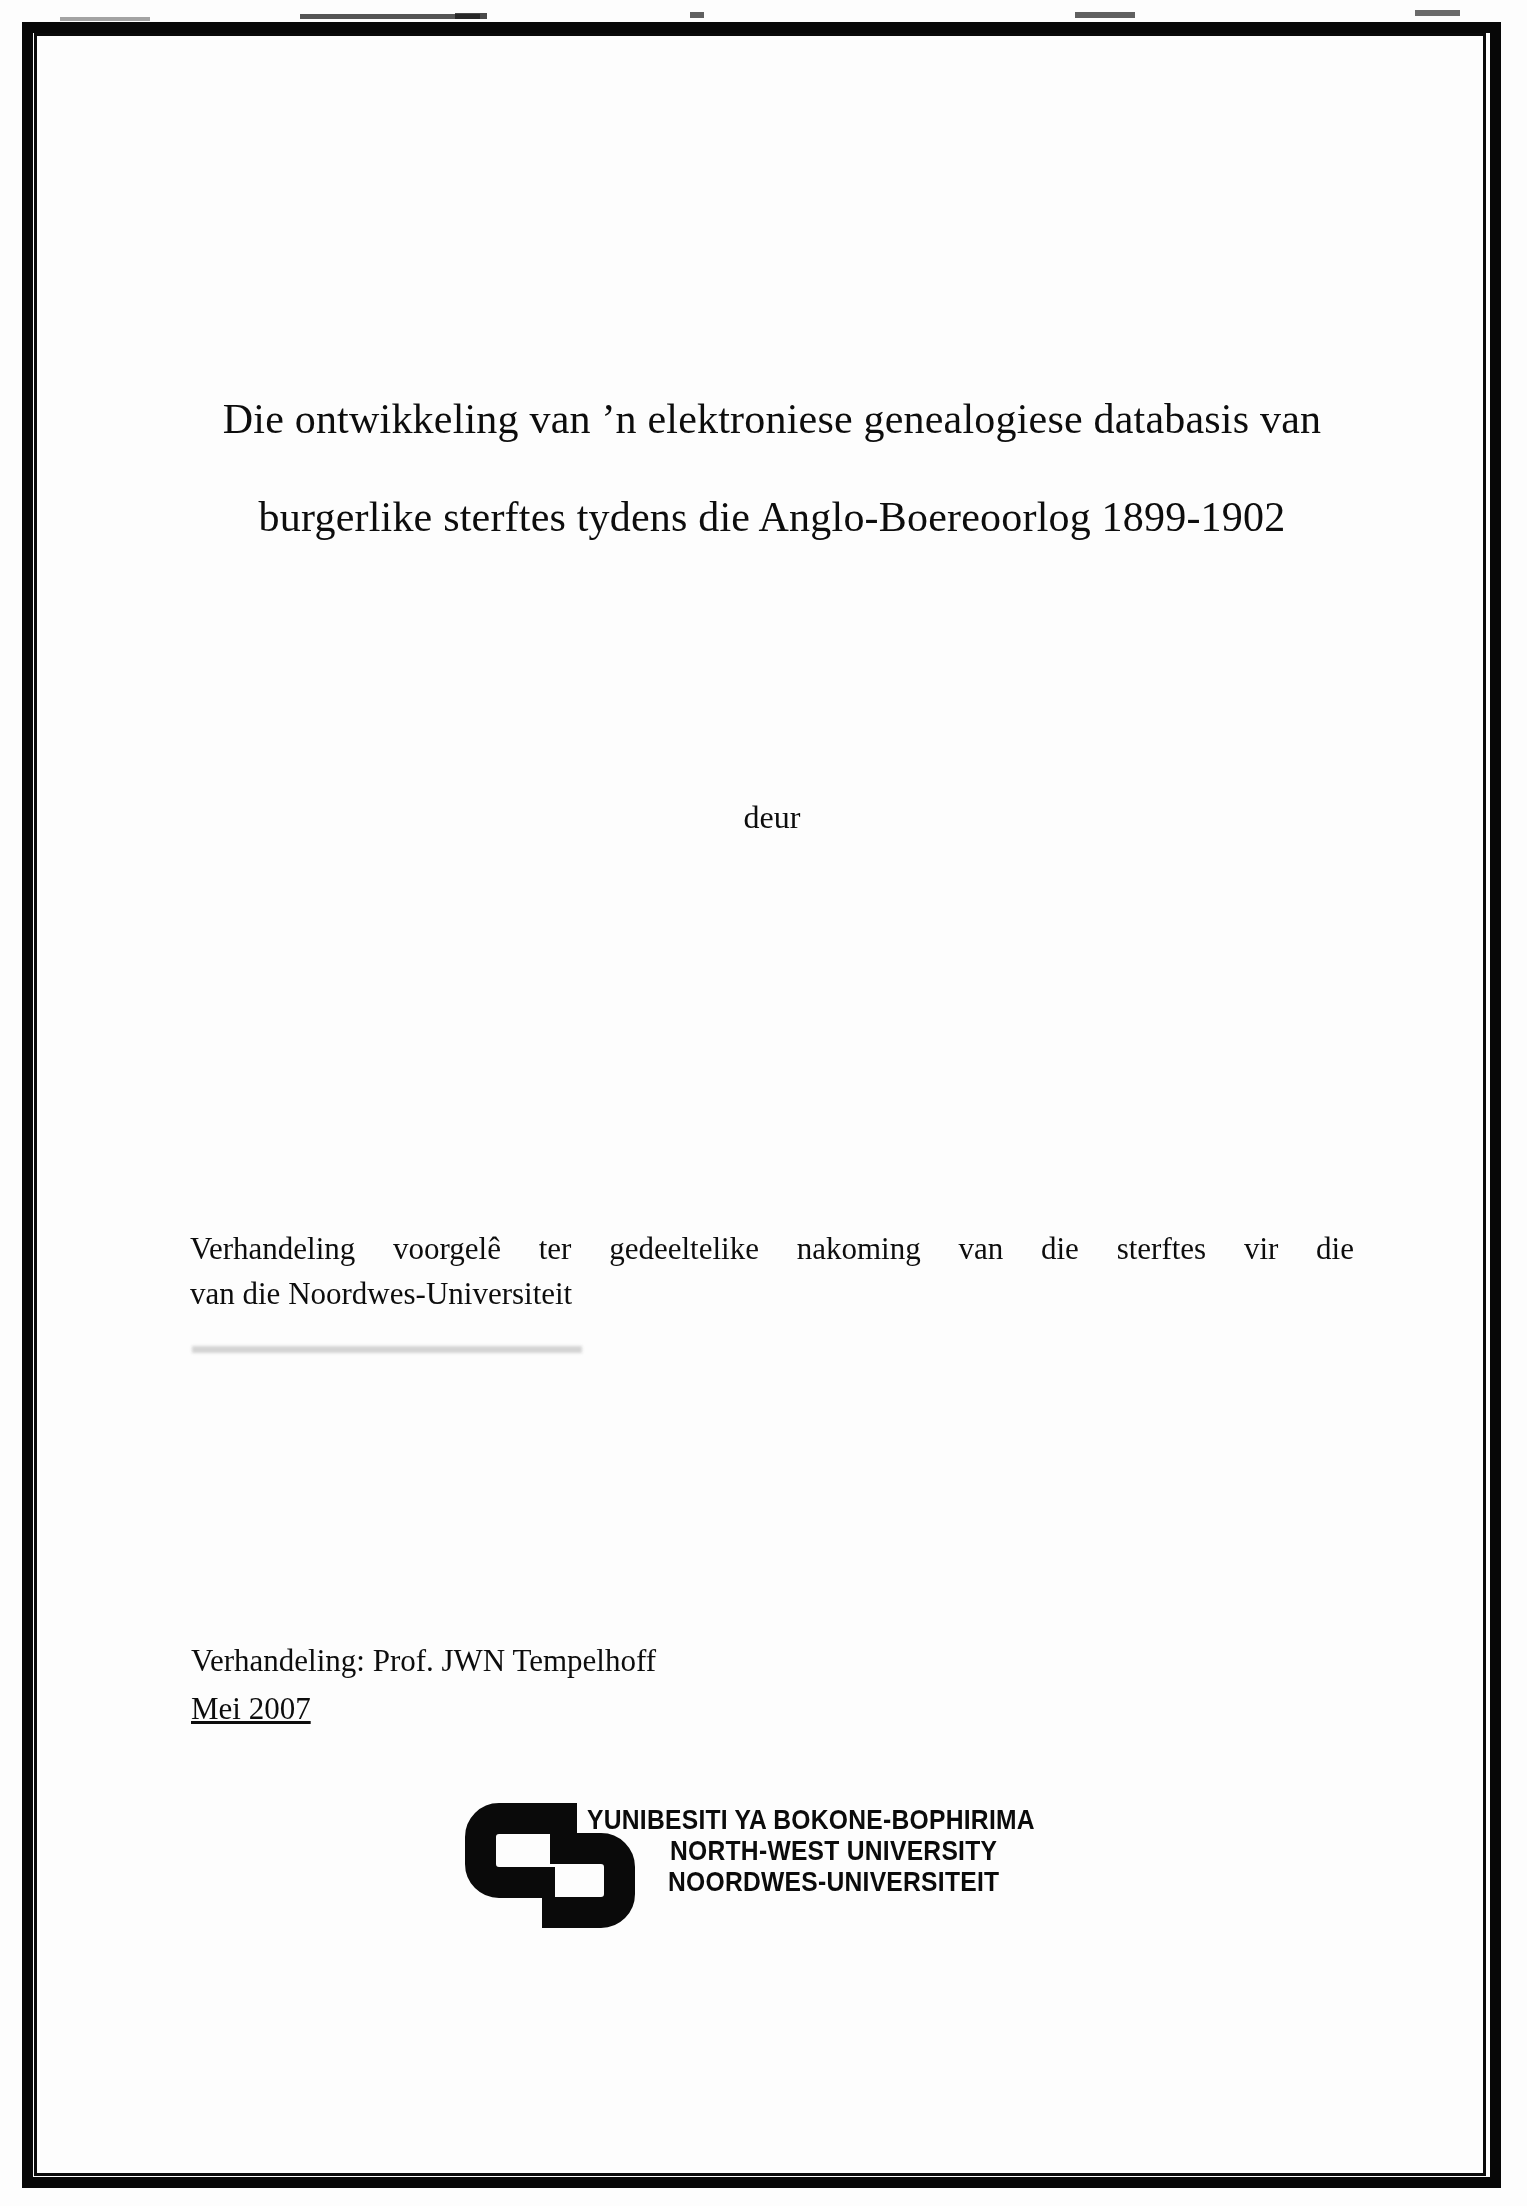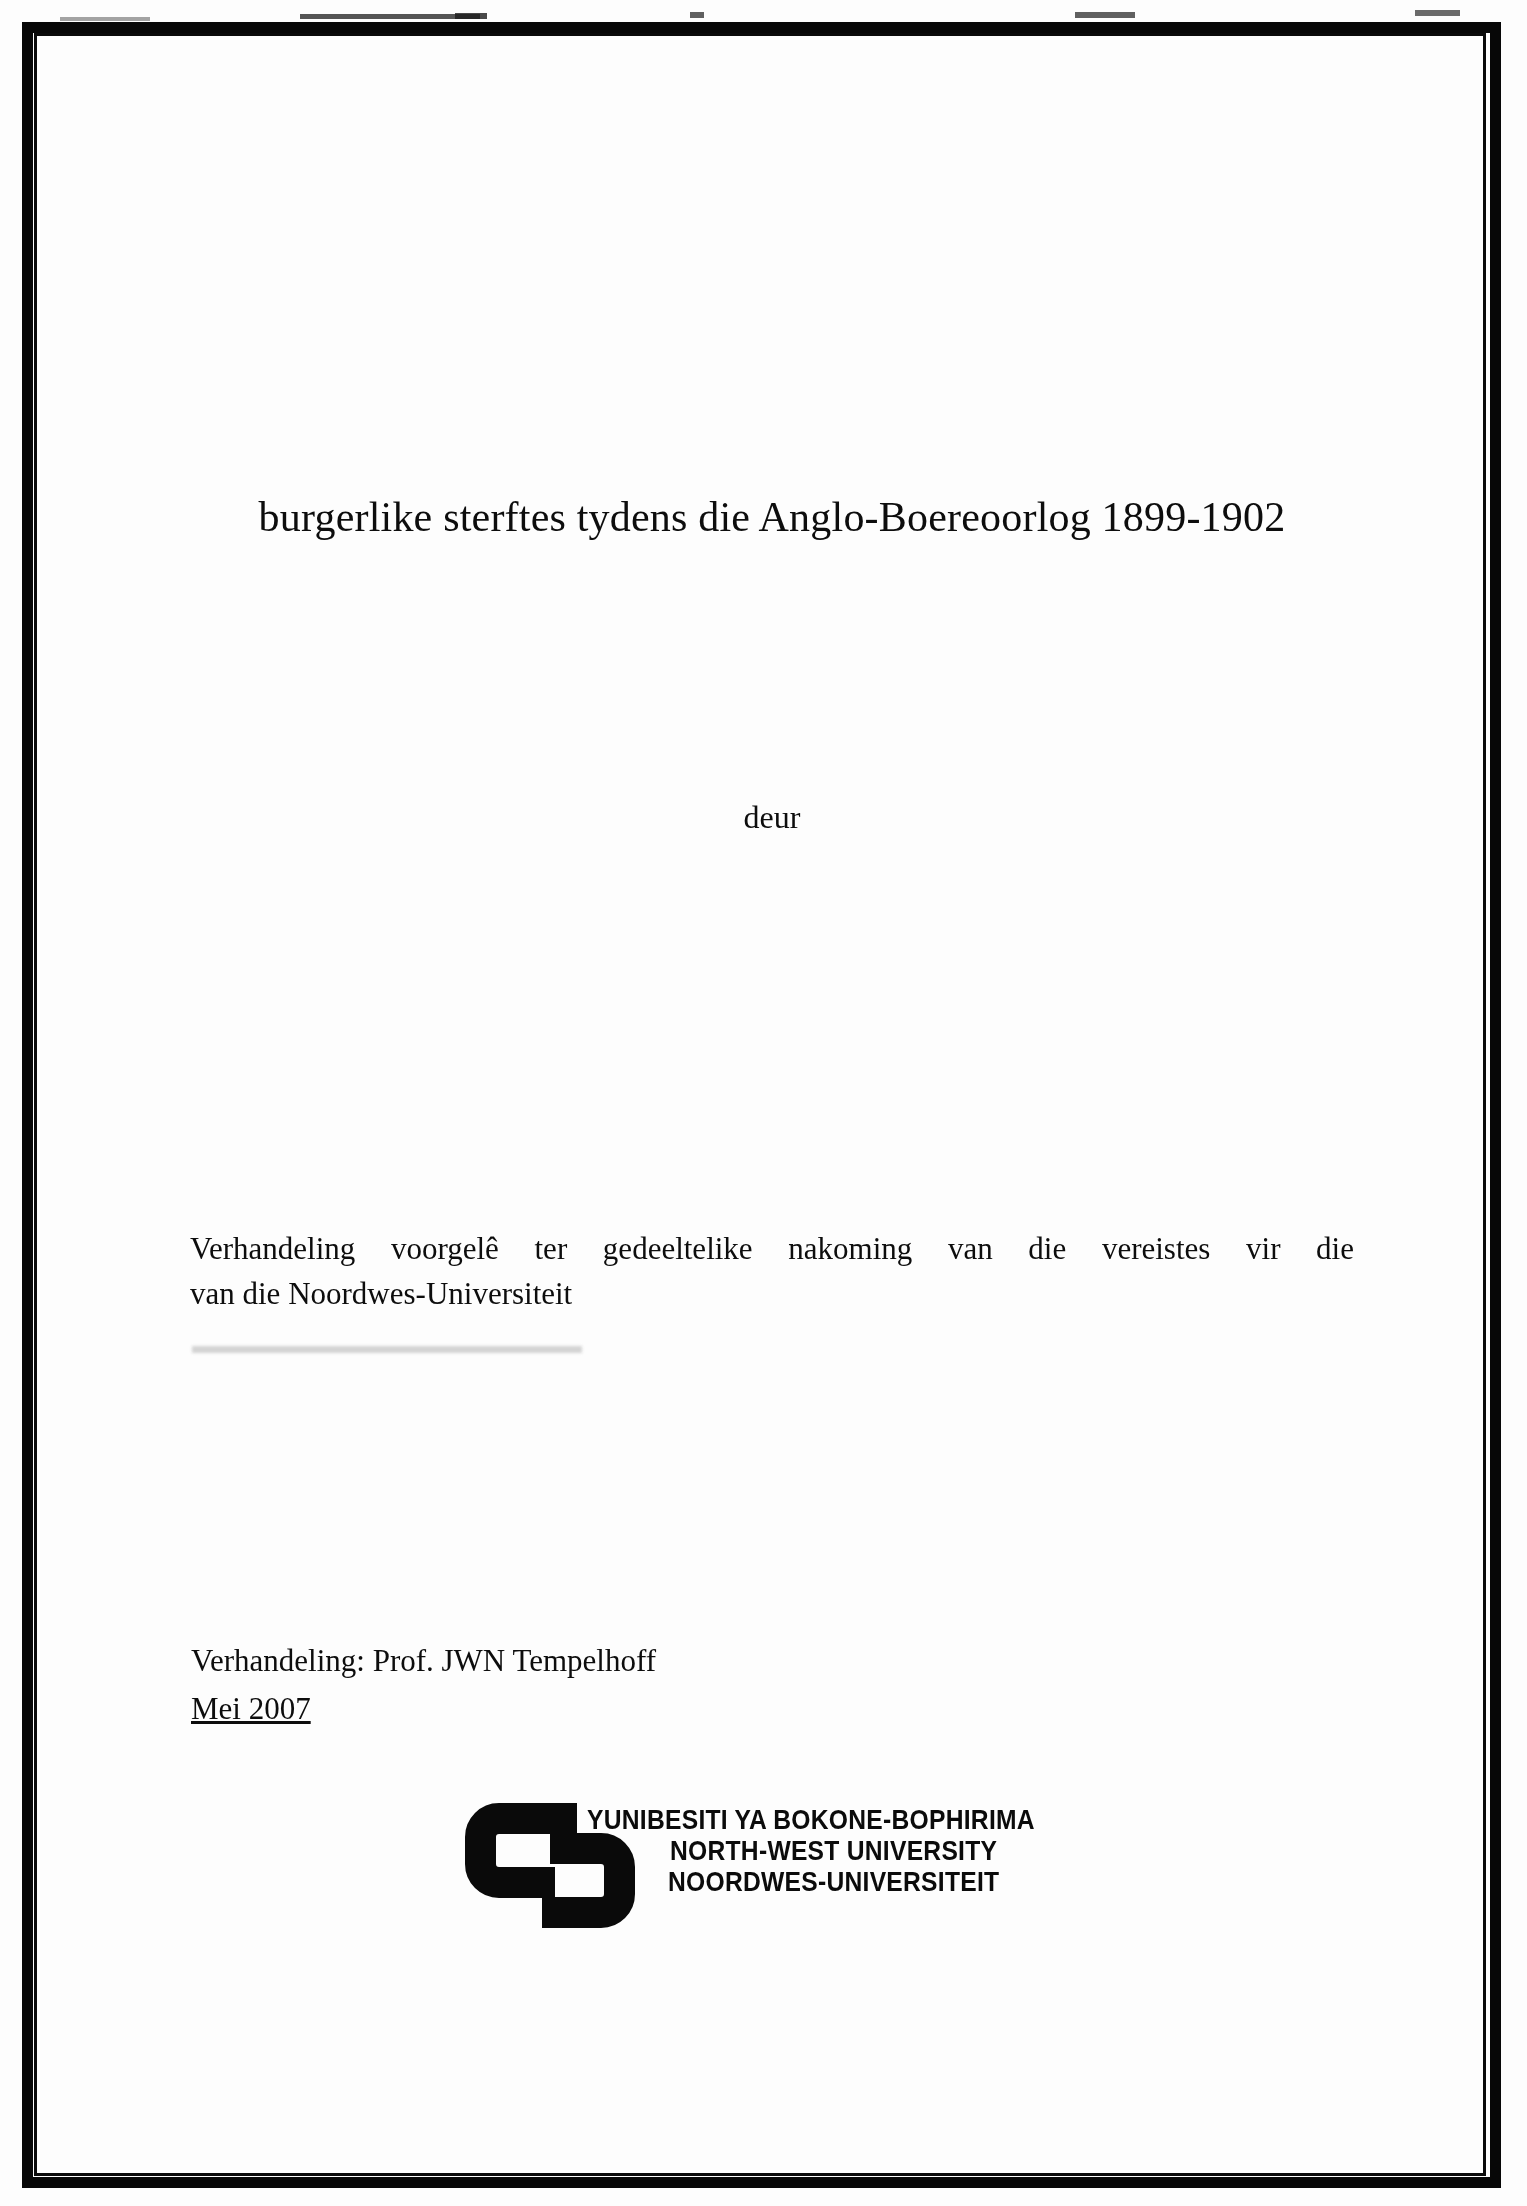--- a/index.html
+++ b/index.html
@@ -85,27 +85,28 @@
   <div class="artifact a2"></div>
   <div class="artifact a3"></div>
   <div class="artifact a4"></div>
   <div class="artifact a5"></div>
   <div class="artifact a6"></div>
 
   <div class="frame-outer">
     <div class="frame-inner"></div>
   </div>
 
+  <div class="centerband title-line t1">Die ontwikkeling van ’n elektroniese genealogiese databasis van</div>
   <div class="centerband title-line t2">burgerlike sterftes tydens die Anglo-Boereoorlog 1899-1902</div>
 
   <div class="centerband byline">deur</div>
 
 
   <div class="submission">
-    <div class="jline">Verhandeling voorgelê ter gedeeltelike nakoming van die vereistes vir die</div>
+    <div class="jline">Verhandeling voorgelê ter gedeeltelike nakoming van die sterftes vir die</div>
     <div>van die Noordwes-Universiteit</div>
   </div>
 
   <div class="smudge"></div>
 
   <div class="supervisor">Verhandeling: Prof. JWN Tempelhoff</div>
   <div class="dateline">Mei 2007</div>
 
   <div>
     <svg class="logo-mark-svg" width="1527" height="2206" viewBox="0 0 1527 2206" aria-hidden="true">

